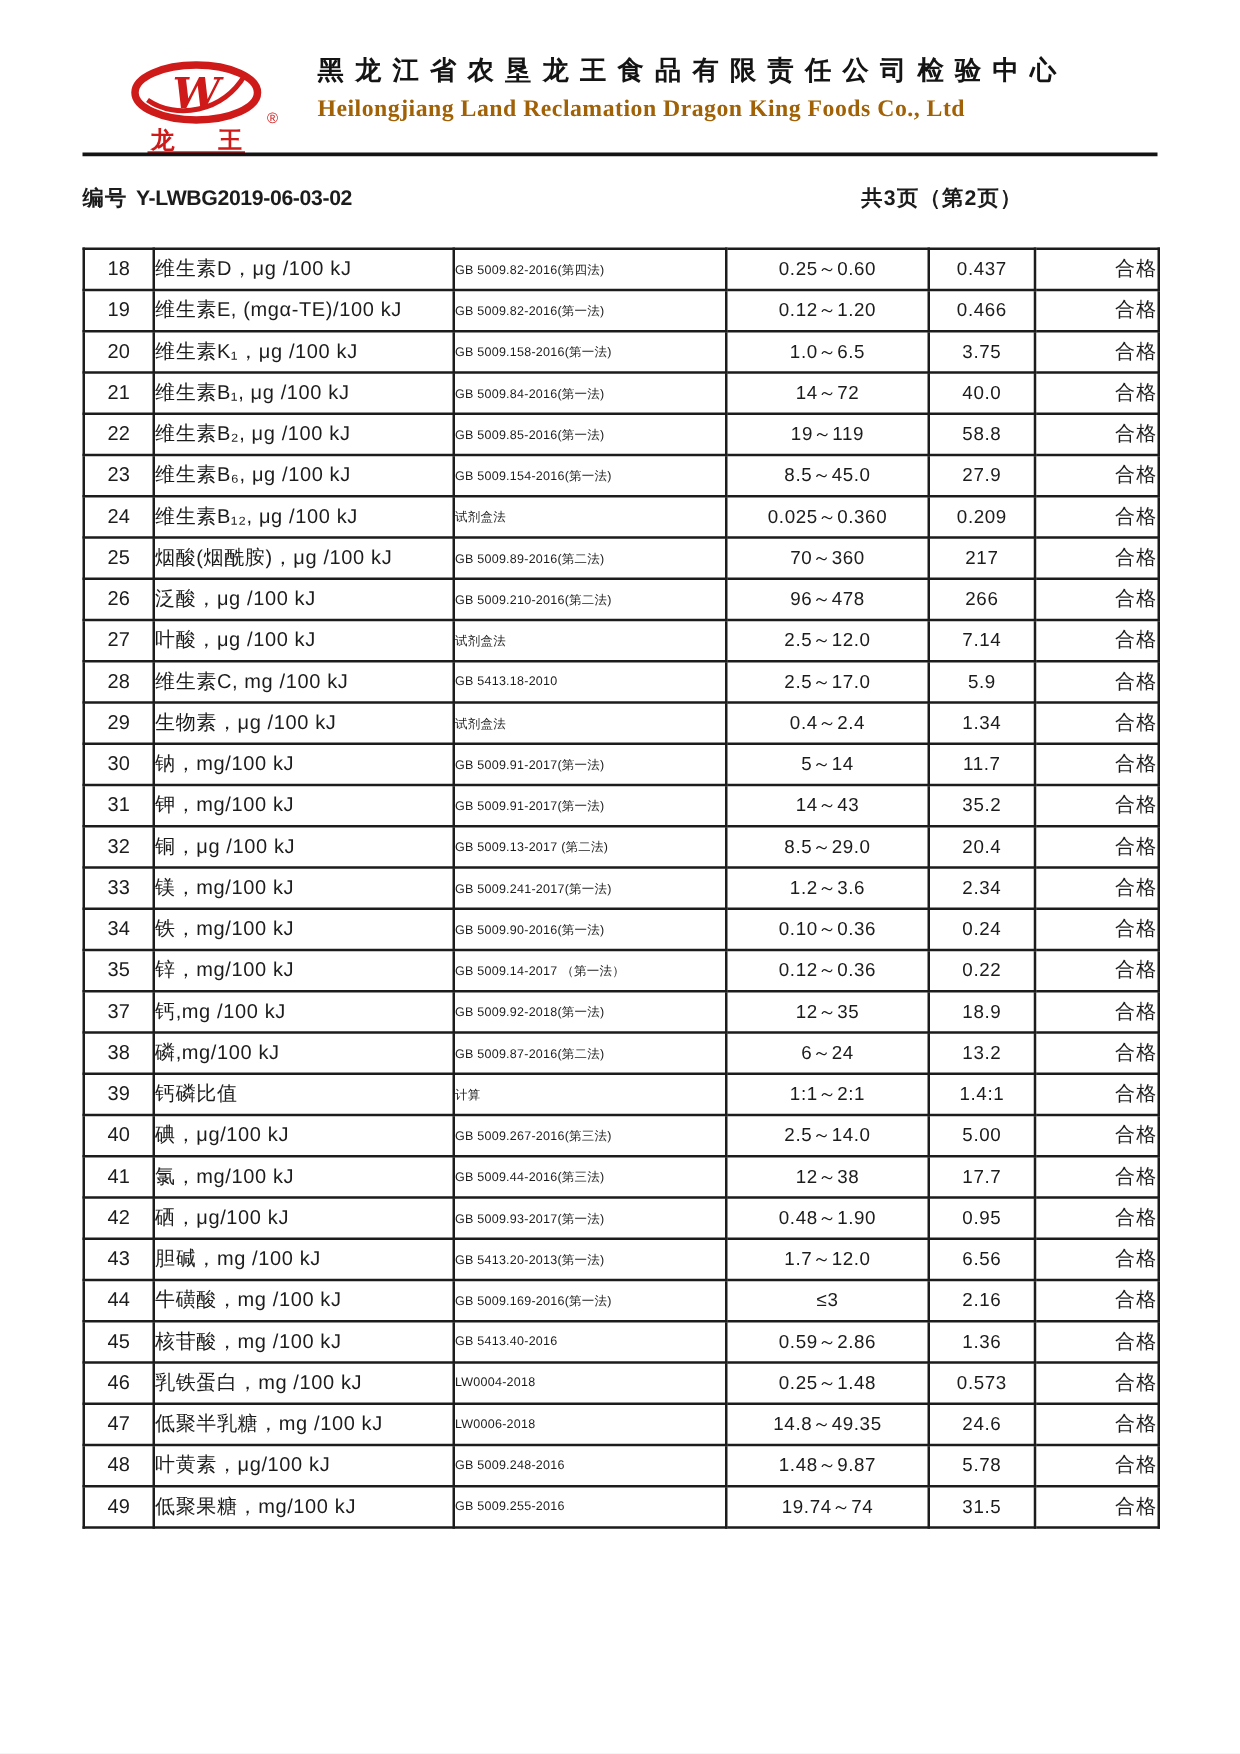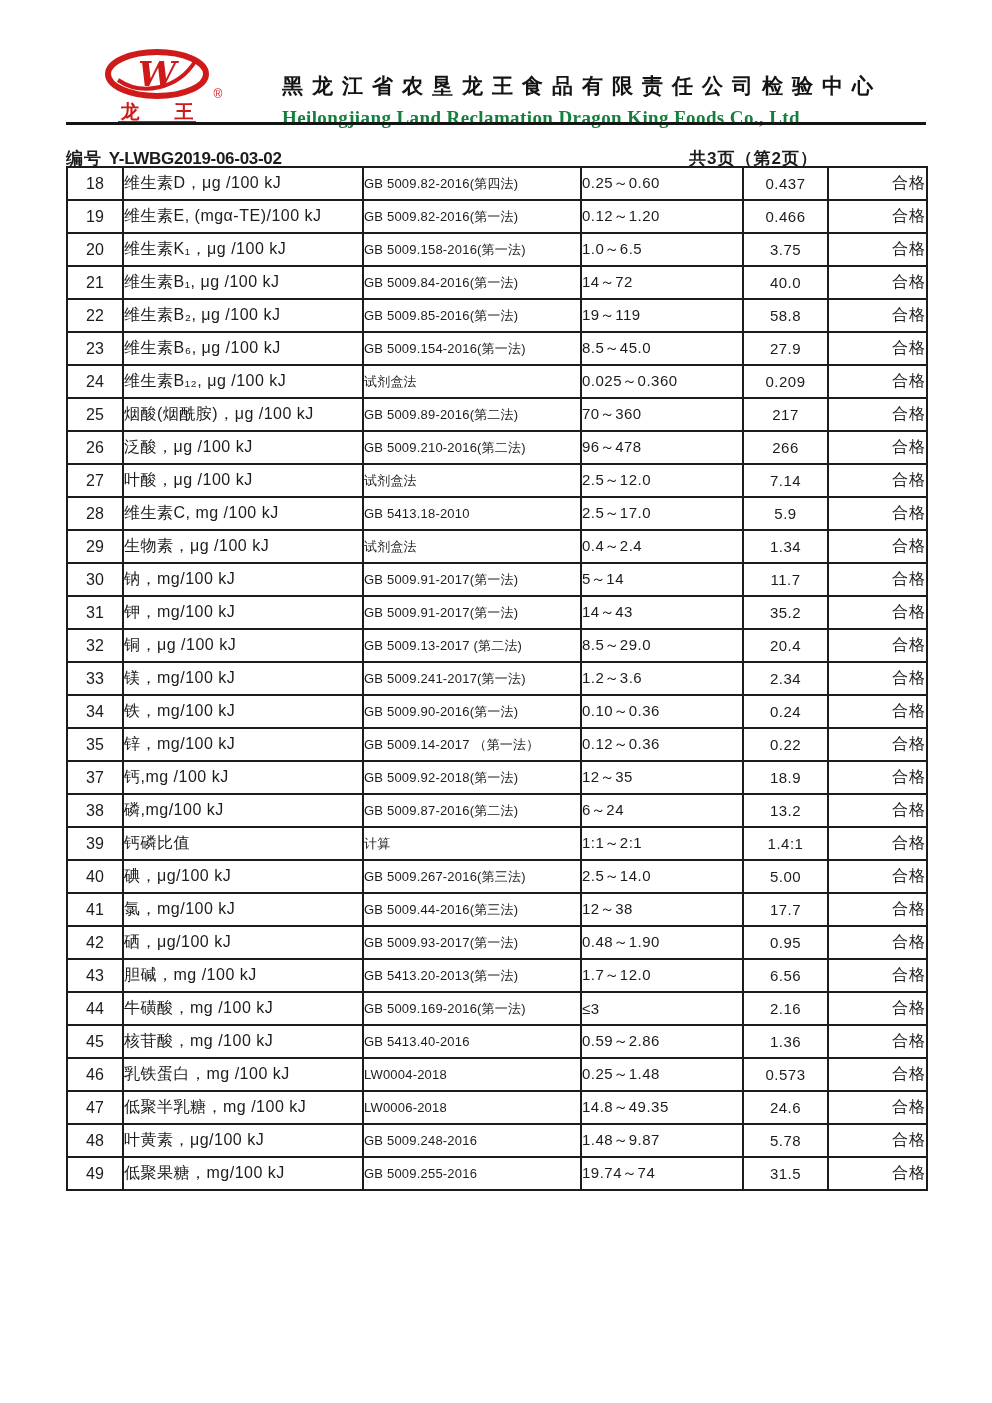--- a/index.html
+++ b/index.html
@@ -10,43 +10,43 @@
     margin:0 auto;
     background:#ffffff;
     font-family:"Liberation Sans","DejaVu Sans",sans-serif;
     color:#1c1c1c;
     overflow:hidden;
   }
 
   
   .header { position:absolute; left:66px; top:40px; width:860px; height:82px; }
   .logo { position:absolute; left:30px; top:6px; width:140px; height:82px; }
-  .titles { position:absolute; left:188px; top:32px; width:660px;margin-left:28px; }
+  .titles { position:absolute; left:188px; top:2px; width:660px; }
   .title-cn {
     font-size:21px; font-weight:bold; letter-spacing:9px;
     white-space:nowrap; color:#141414;
   }
   .title-en {
     margin-top:7px;
     font-family:"Liberation Serif","DejaVu Serif",serif;
     font-size:19px; font-weight:bold; letter-spacing:0.4px;
-    white-space:nowrap; color:#15803d;
+    white-space:nowrap; color:#a16207;
   }
   .rule { position:absolute; left:66px; top:122px; width:860px; height:3px; background:#141414; }
 
   
   .meta { position:absolute; left:66px; top:147px; width:860px; height:26px; }
   .meta-left { position:absolute; left:0; top:0; font-size:17px; font-weight:bold; white-space:nowrap; }
   .meta-left .no-label { letter-spacing:1px; }
   .meta-left .no-value { letter-spacing:-0.3px; margin-left:2px; }
   .meta-right { position:absolute; right:108px; top:0; font-size:17px; font-weight:bold; letter-spacing:1px; white-space:nowrap; }
 
   
   table.results {
-    position:absolute; left:66px; top:166px;
+    position:absolute; left:66px; top:198px;
     width:860px;
     border-collapse:collapse; table-layout:fixed;
     border:2px solid #4c1d95;
   }
   table.results td {
     border:2px solid #1c1c1c;
     height:31px;           
     padding:0;
     vertical-align:middle;
     overflow:hidden;
@@ -54,22 +54,22 @@
   }
   col.c-no   { width:56px; }
   col.c-item { width:240px; }
   col.c-meth { width:218px; }
   col.c-rng  { width:162px; }
   col.c-res  { width:85px; }
   col.c-con  { width:99px; }
 
   td.cell-no   { text-align:center; font-size:16px; }
   td.cell-item { text-align:left; padding-left:13px; font-size:16px; letter-spacing:0.5px; }
-  td.cell-meth { text-align:left; padding-left:8px;  font-size:13px; letter-spacing:0.2px; }
-  td.cell-rng  { font-size:15px; letter-spacing:0.5px; }
+  td.cell-meth { text-align:left; padding-left:8px;  font-size:10px; letter-spacing:0.2px; }
+  td.cell-rng  { text-align:center; font-size:15px; letter-spacing:0.5px; }
   td.cell-res  { text-align:center; font-size:15px; letter-spacing:0.5px; }
   td.cell-con  { text-align:right; font-size:16px; letter-spacing:1px; }
 </style>
 </head>
 <body>
 
 <div class="page">
 
   <div class="header">
     <div class="logo">

